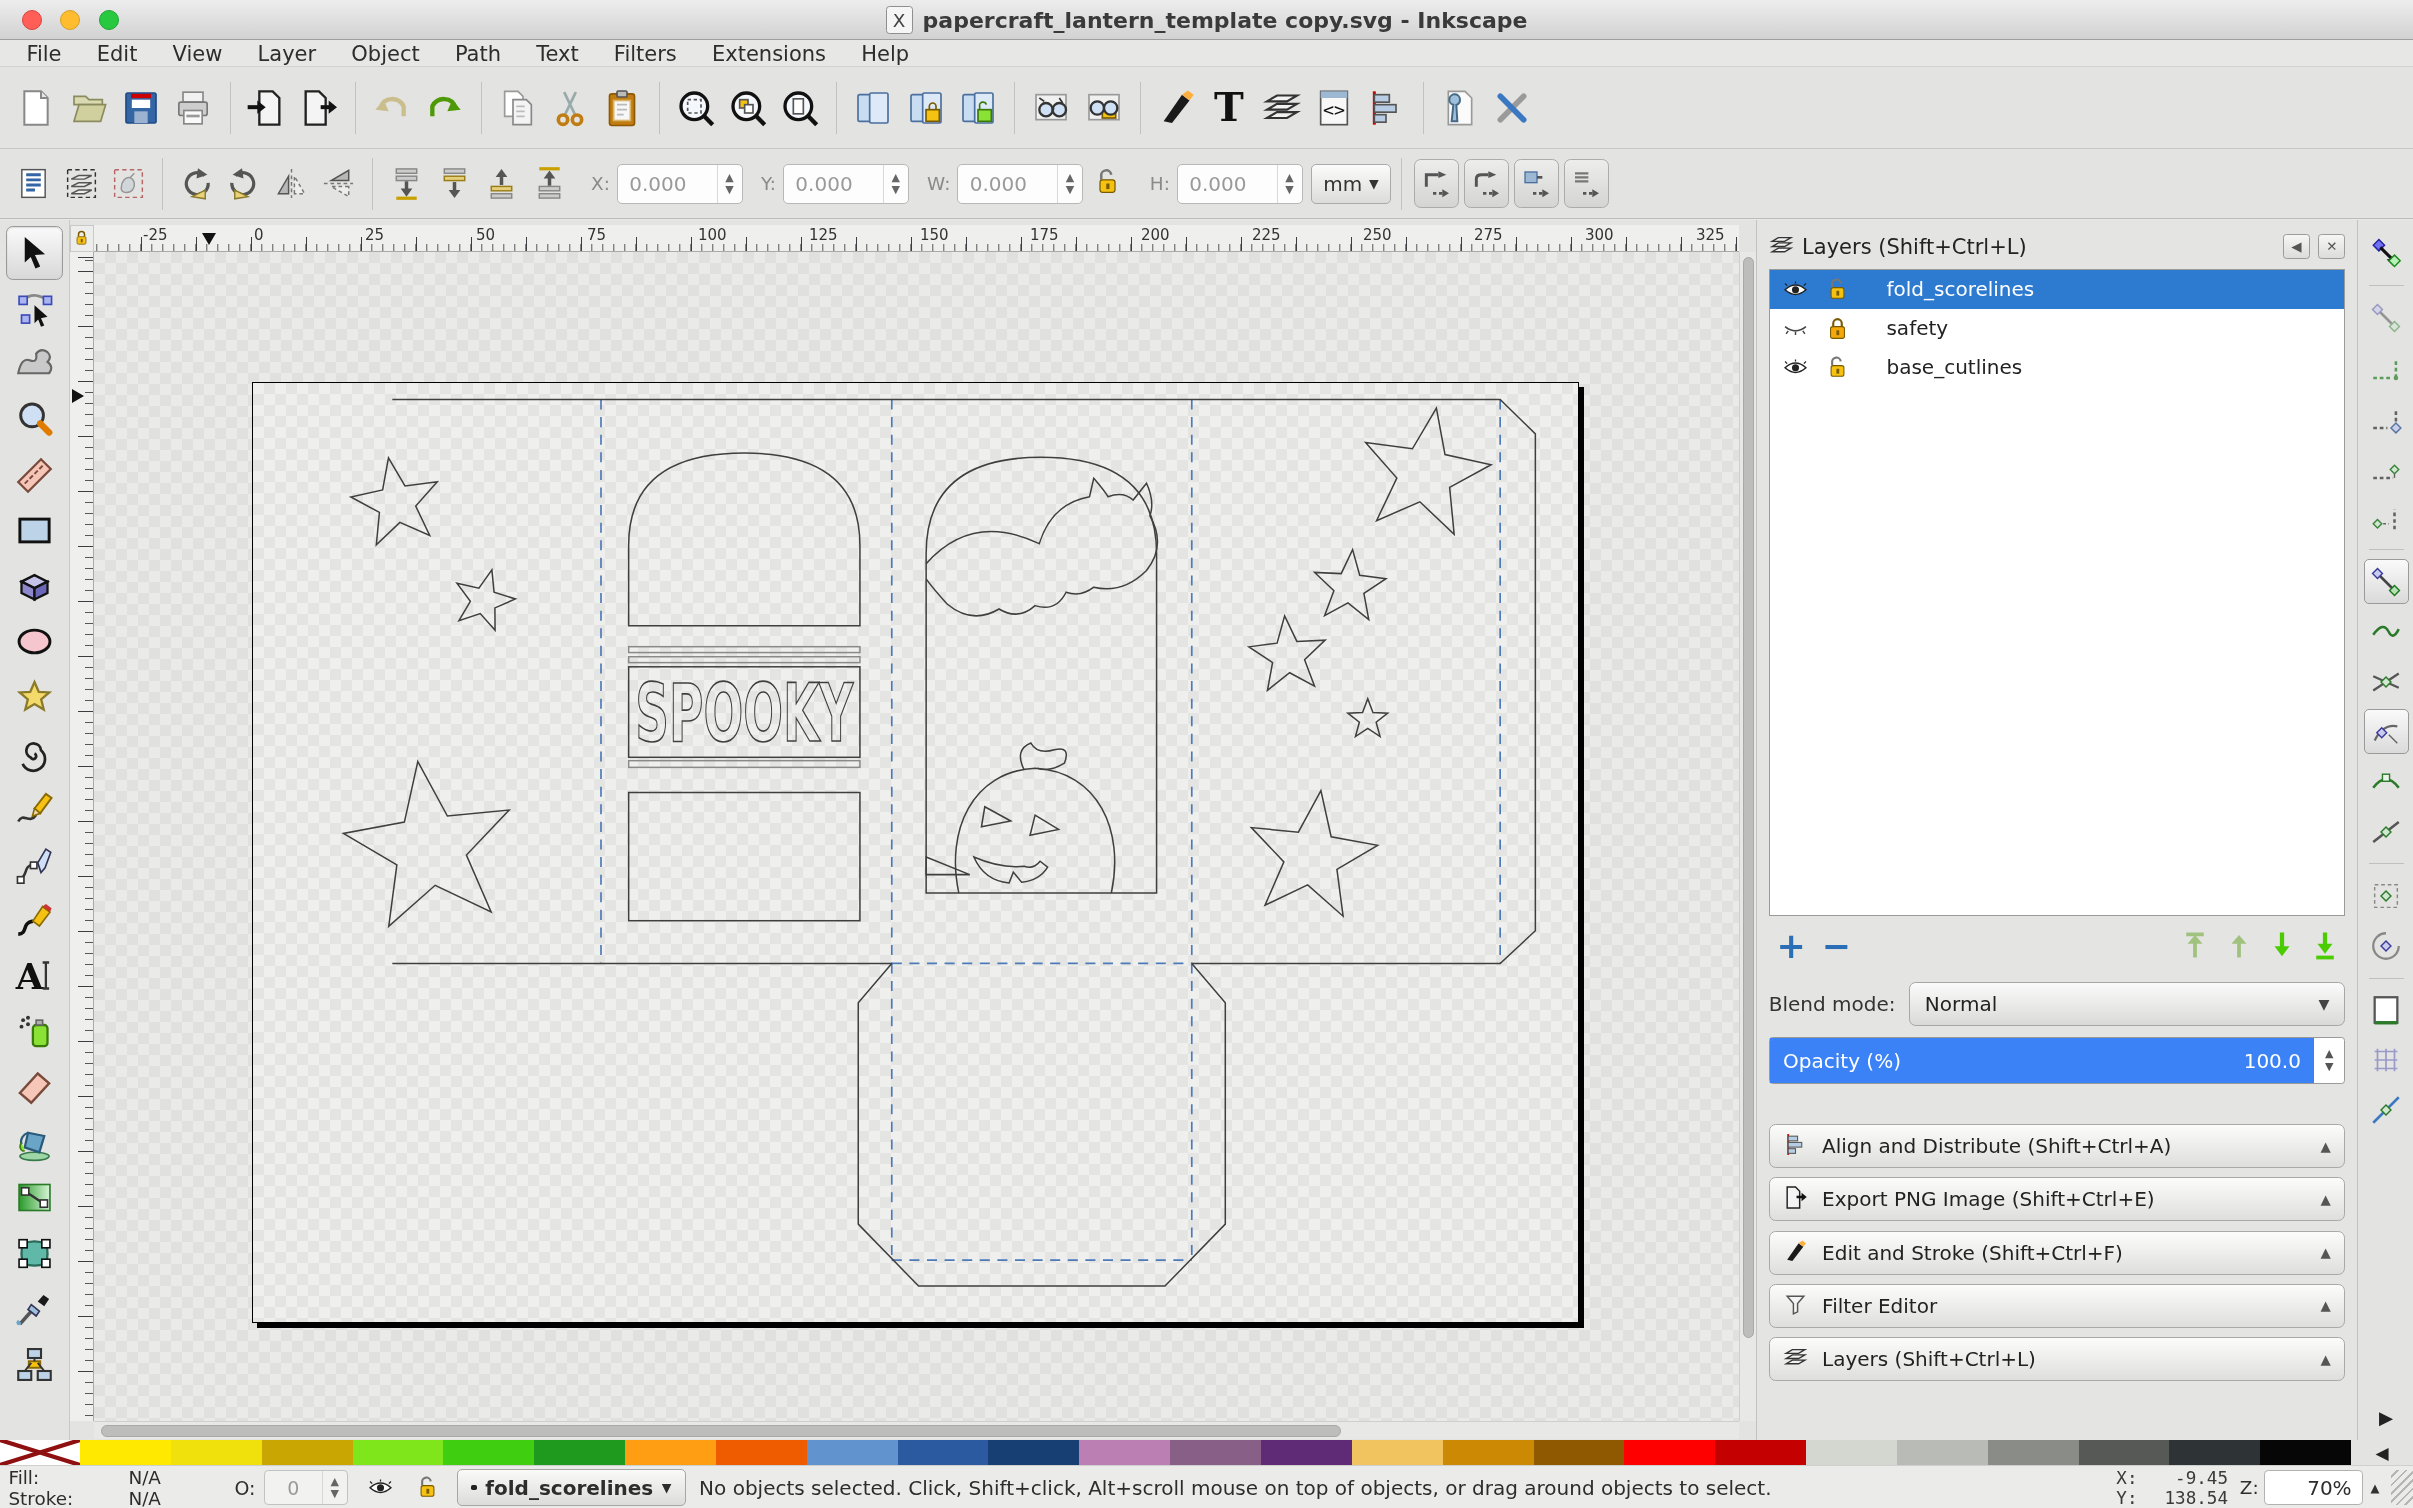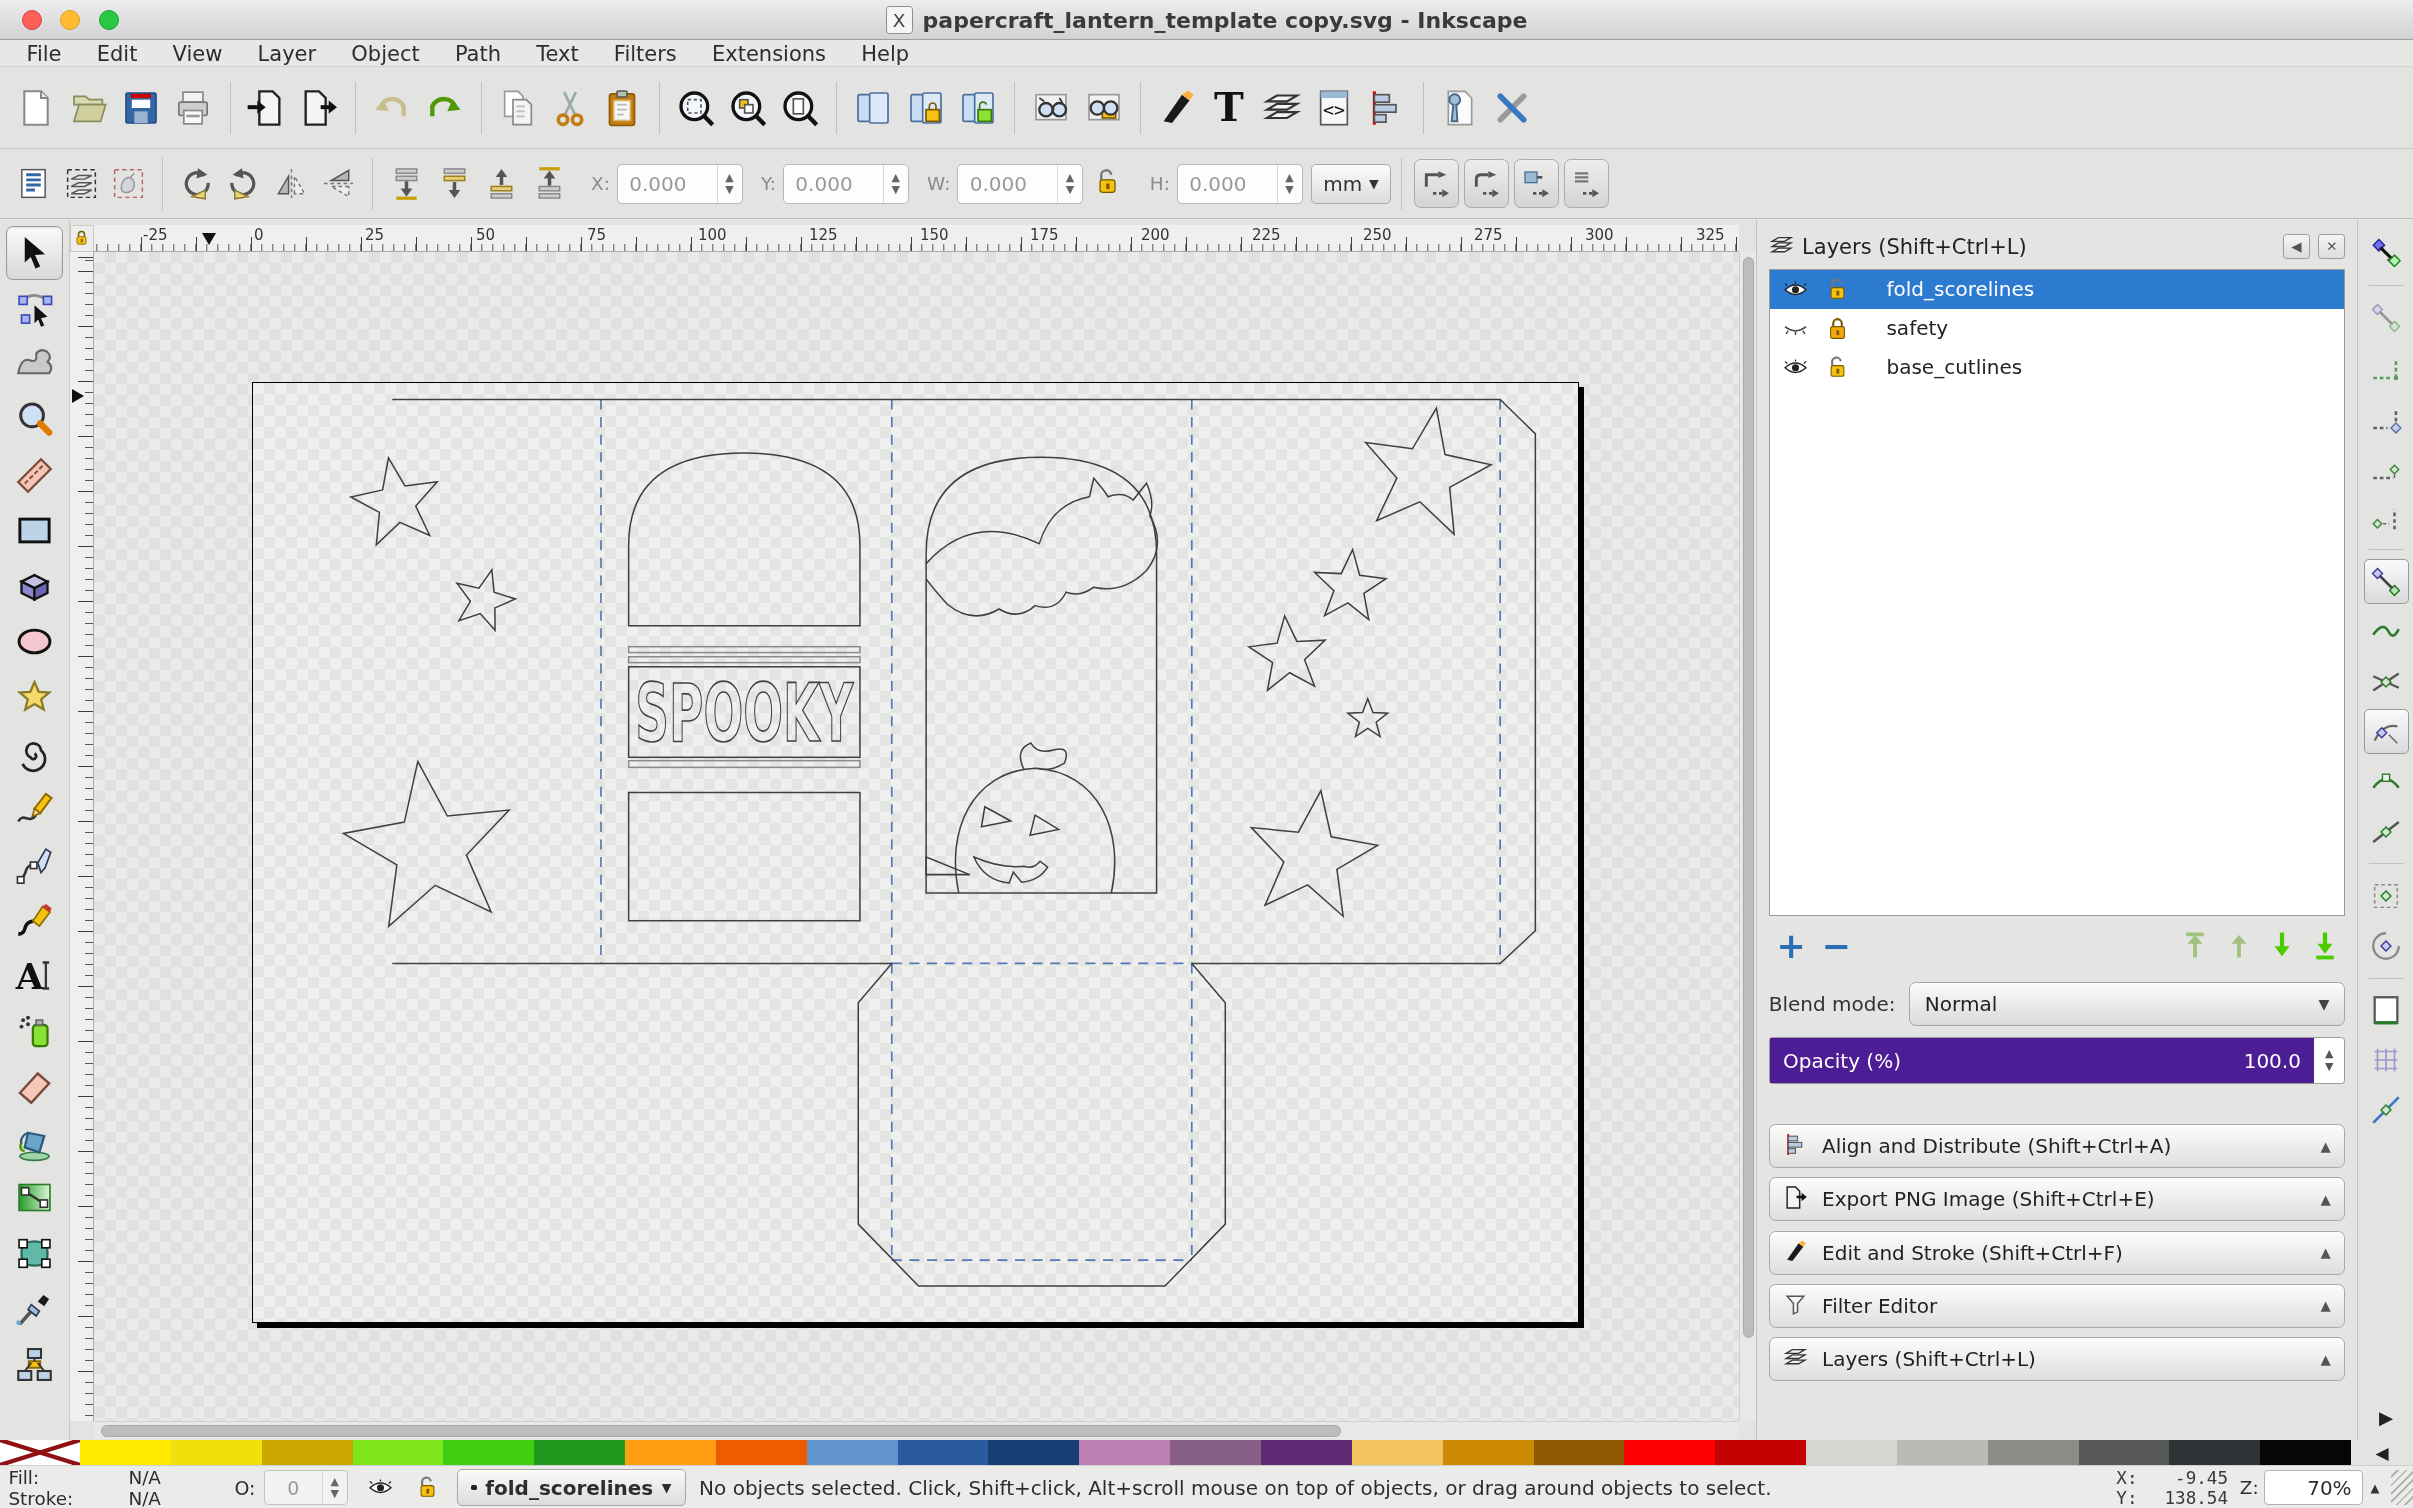--- a/index.html
+++ b/index.html
@@ -86,21 +86,21 @@
   .layer-row .lname { margin-left:25px; }
   .layers-btnrow { height:44px; margin-top:8.4px; display:flex; align-items:center; }
   .pm-btn { font-size:35px; color:#2a6fb5; font-weight:bold; width:45px; text-align:center; line-height:34px; }
   .arrowgrp { margin-left:auto; display:flex; gap:13.4px; padding-right:5px; }
   .arrowgrp svg { width:30px; height:30px; }
   .blend-row { margin-top:13.4px; display:flex; align-items:center; gap:13.4px; }
   .blend-label { font-size:20px; color:#333; }
   .dropdown { flex:1; height:44px; background:linear-gradient(#fbfbfb,#dadad8); border:0.8px solid #a6a6a4; border-radius:6.7px; display:flex; align-items:center; padding:0 15px; font-size:20px; color:#222; }
   .dropdown .caret { margin-left:auto; font-size:14.2px; color:#444; }
   .opacity-row { margin-top:11.7px; height:47px; background:#fff; border:0.8px solid #9a9a98; border-radius:3.4px; display:flex; }
-  .opacity-fill { flex:1; background:#4c1d95; color:#fff; display:flex; align-items:center; padding:0 13.4px; font-size:20px; }
+  .opacity-fill { flex:1; background:#3b82f6; color:#fff; display:flex; align-items:center; padding:0 13.4px; font-size:20px; }
   .opacity-fill .ov { margin-left:auto; }
   .op-spin { width:30px; display:flex; flex-direction:column; align-items:center; justify-content:center; }
   .op-spin span { font-size:11px; line-height:12.6px; color:#555; }
   .dock-bars { margin-top:40px; display:flex; flex-direction:column; gap:9.2px; }
   .dock-bar { height:44px; background:linear-gradient(#fcfcfa,#dededc); border:0.8px solid #a9a9a7; border-radius:6.7px; display:flex; align-items:center; gap:14px; padding:0 13.4px; }
   .dock-bar svg { width:25px; height:25px; }
   .dock-bar .lbl { font-size:20px; color:#222; flex:1; }
   .dock-bar .caret-up { font-size:13.4px; color:#555; }
 
   

